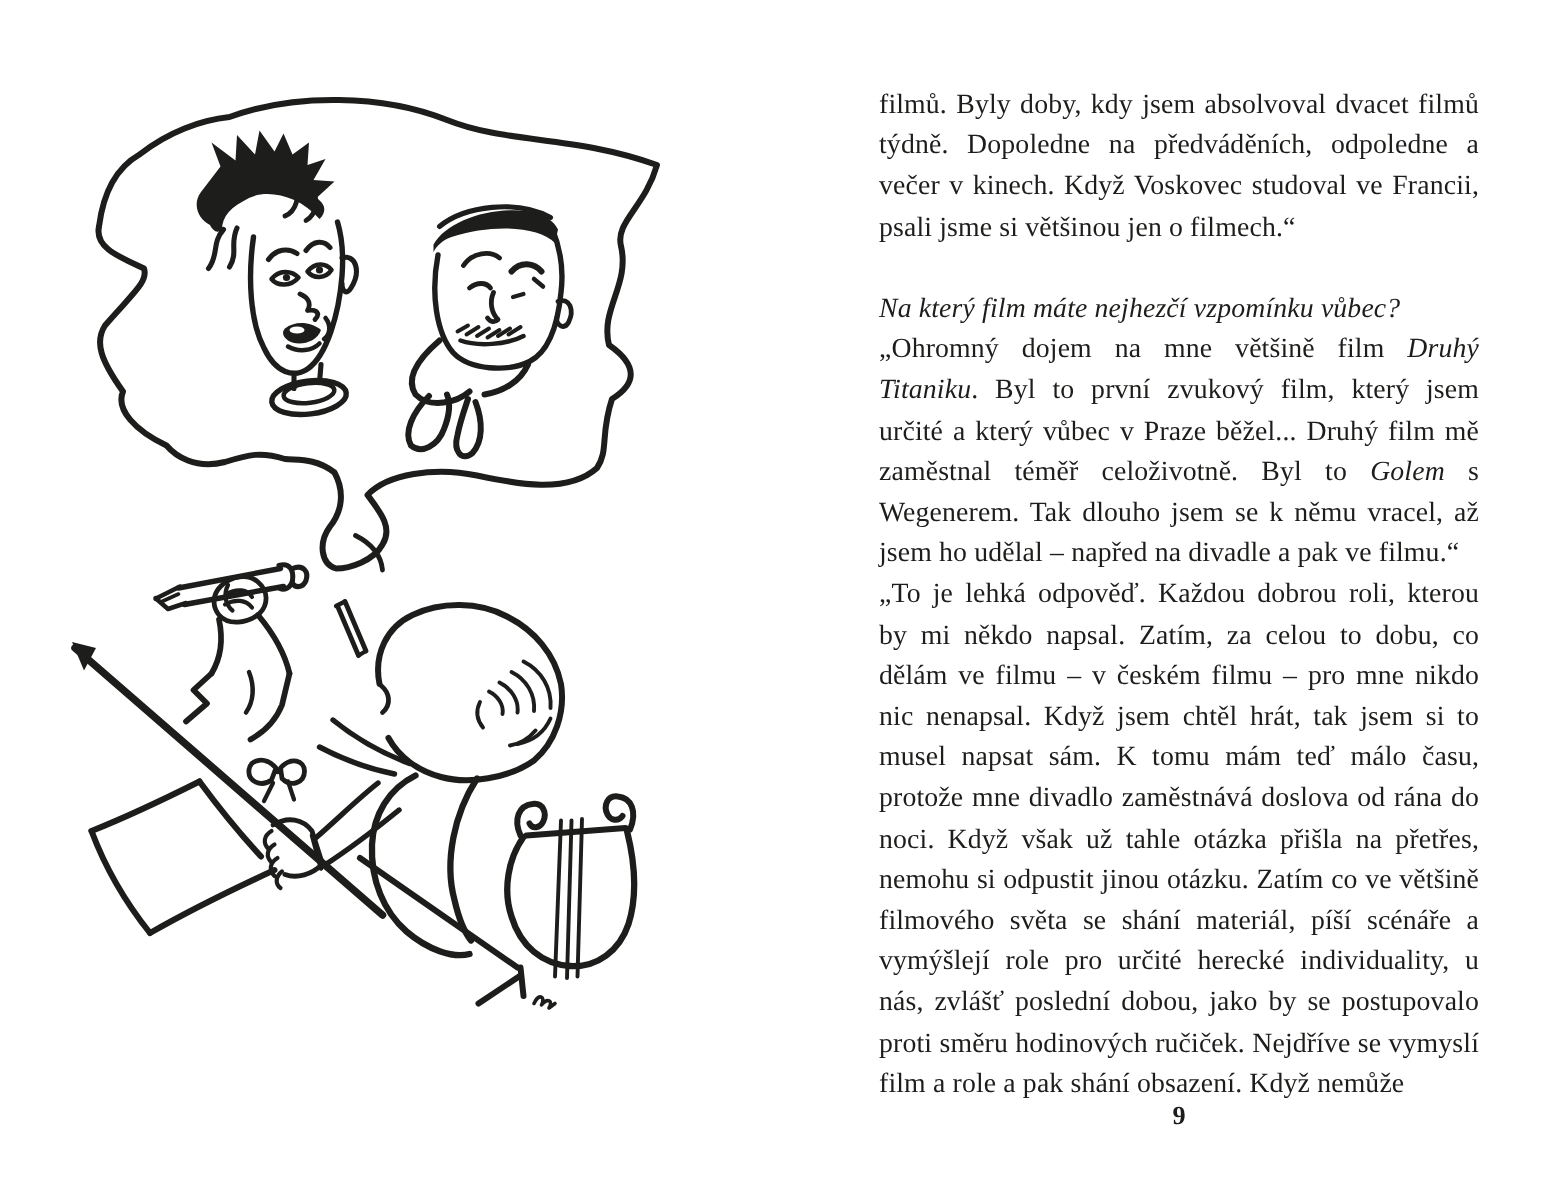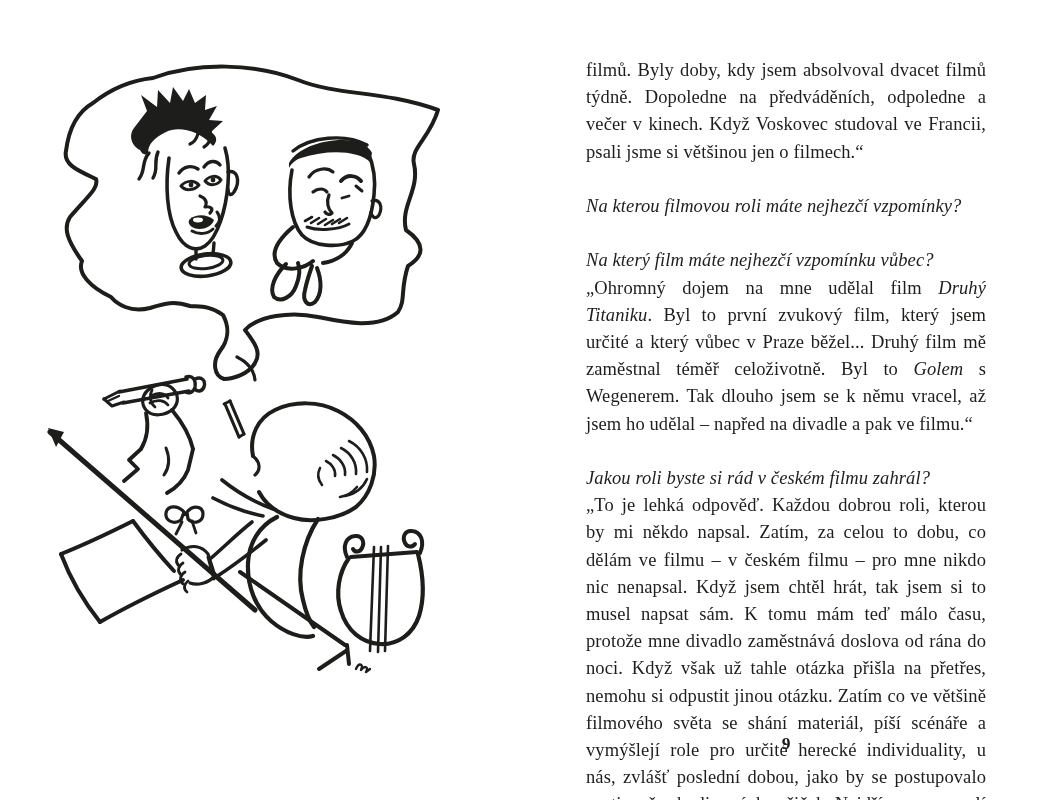--- a/index.html
+++ b/index.html
@@ -228,22 +228,20 @@
     <g>
       <path class="s" stroke-width="4" d="M 240 572 L 345 645"></path>
       <path class="s" stroke-width="4" d="M 347 645 L 349 664"></path>
       <path class="s" stroke-width="4" d="M 319 669 L 346 651"></path>
       <path class="s" stroke-width="2.4" d="M 356 669 C 359 662 364 664 361 670 C 365 665 369 667 366 672 L 370 669"></path>
     </g>
   </svg>
 
   <div class="text-column">
       <p class="body"><span>filmů. Byly doby, kdy jsem absolvoval dvacet filmů týdně. Dopoledne na předváděních, odpoledne a večer v kinech. Když Voskovec studoval ve Francii, psali jsme si většinou jen o filmech.“</span></p>
-      <p class="question"><em>Na kterou filmovou roli máte nejhezčí vzpomínky?</em></p>
       <p class="question"><em>Na který film máte nejhezčí vzpomínku vůbec?</em></p>
-      <p class="answer"><span>„Ohromný dojem na mne udělal film </span><em>Druhý Titaniku</em><span>. Byl to první zvukový film, který jsem určité a který vůbec v Praze běžel... Druhý film mě zaměstnal téměř celoživotně. Byl to </span><em>Golem</em><span> s Wegenerem. Tak dlouho jsem se k němu vracel, až jsem ho udělal – napřed na divadle a pak ve filmu.“</span></p>
-      <p class="question"><em>Jakou roli byste si rád v českém filmu zahrál?</em></p>
+      <p class="answer"><span>„Ohromný dojem na mne většině film </span><em>Druhý Titaniku</em><span>. Byl to první zvukový film, který jsem určité a který vůbec v Praze běžel... Druhý film mě zaměstnal téměř celoživotně. Byl to </span><em>Golem</em><span> s Wegenerem. Tak dlouho jsem se k němu vracel, až jsem ho udělal – napřed na divadle a pak ve filmu.“</span></p>
       <p class="answer"><span>„To je lehká odpověď. Každou dobrou roli, kterou by mi někdo napsal. Zatím, za celou to dobu, co dělám ve filmu – v českém filmu – pro mne nikdo nic nenapsal. Když jsem chtěl hrát, tak jsem si to musel napsat sám. K tomu mám teď málo času, protože mne divadlo zaměstnává doslova od rána do noci. Když však už tahle otázka přišla na přetřes, nemohu si odpustit jinou otázku. Zatím co ve většině filmového světa se shání materiál, píší scénáře a vymýšlejí role pro určité herecké individuality, u nás, zvlášť poslední dobou, jako by se postupovalo proti směru hodinových ručiček. Nejdříve se vymyslí film a role a pak shání obsazení. Když nemůže</span></p>
     </div>
 
   <div class="page-number">9</div>
 
 </div>
 
 </body></html>

